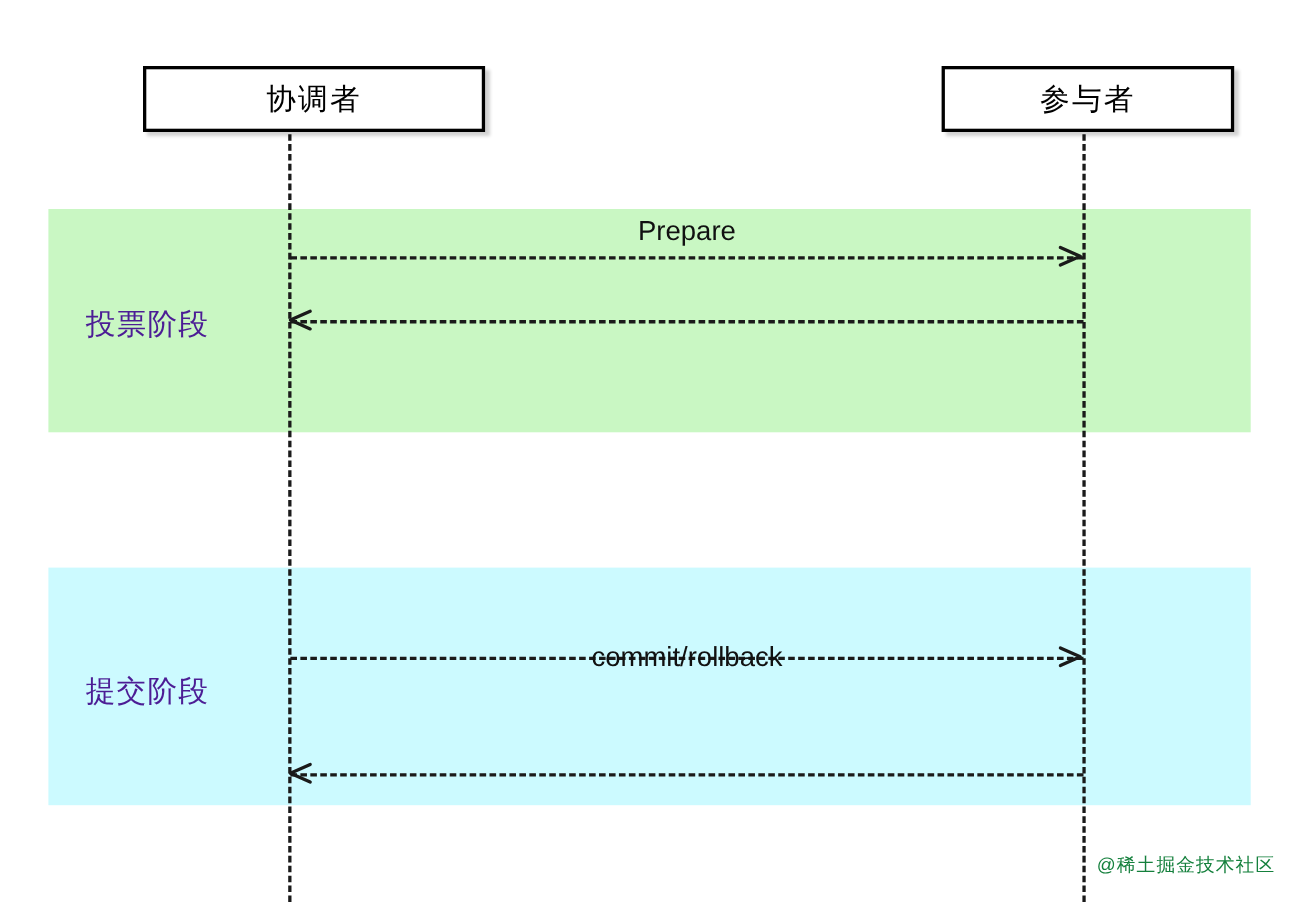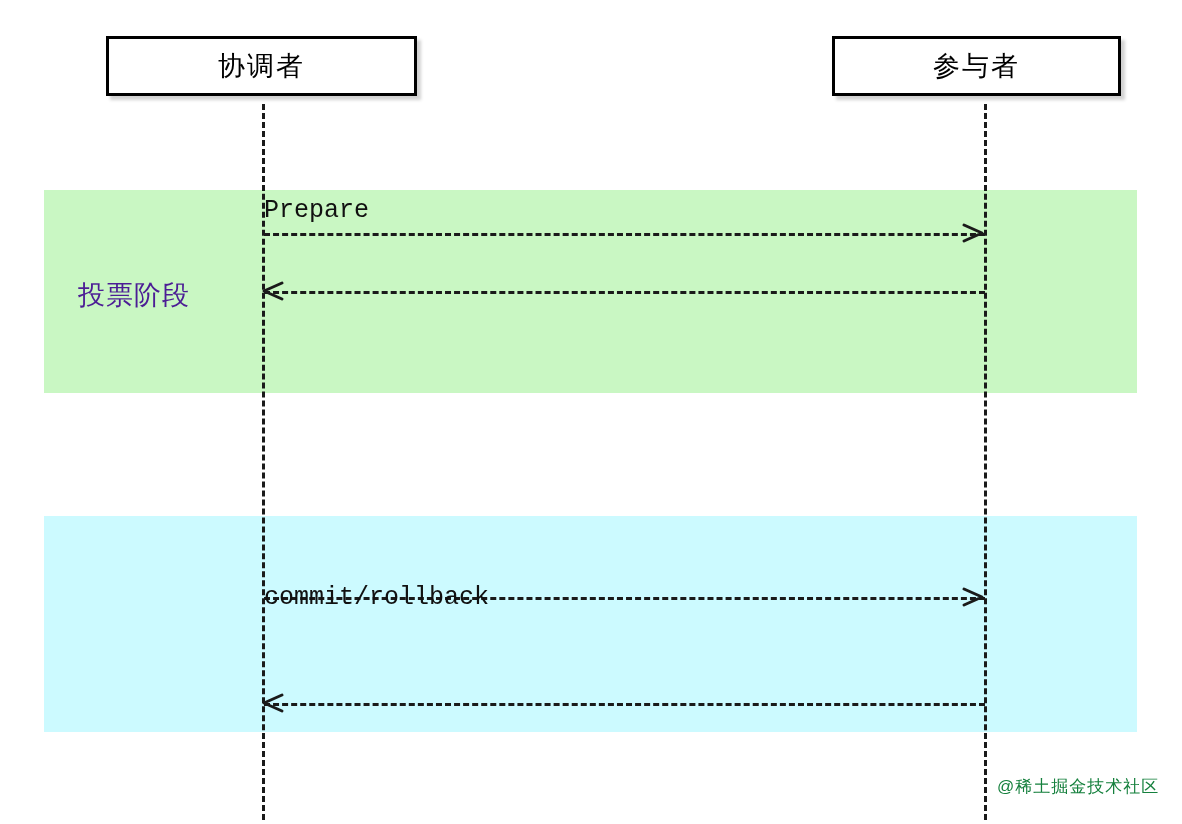--- a/index.html
+++ b/index.html
@@ -41,32 +41,33 @@
     color: #4c1d95;
     letter-spacing: 1px;
     white-space: nowrap;
   }
   #label-vote  { top: 277px; }
   #label-commit{ top: 610px; }
 
   
   .actor-box {
     position: absolute;
-    top: 36px;
+    top: 60px;
     height: 60px;
     background: #ffffff;
     border: 3px solid #000000;
     box-shadow: 4px 4px 3px rgba(0,0,0,0.18);
     box-sizing: border-box;
     display: flex;
     align-items: center;
     justify-content: center;
+    margin-left: 24px;
   }
   #actor-coordinator { left: 106px; width: 311px; }
-  #actor-participant { left: 832px; width: 289px; }
+  #actor-participant { left: 832px; width: 266px; }
   .actor-label {
     font-size: 27px;
     color: #000000;
     letter-spacing: 2px;
     white-space: nowrap;
   }
 
   
   .lifeline {
     position: absolute;
@@ -84,24 +85,23 @@
     left: 264px;
     width: 721px;
     height: 0;
     border-top: 3px dashed #1a1a1a;
   }
   .msg-label {
     position: absolute;
     font-size: 25px;
     color: #111111;
     white-space: nowrap;
-    text-align: left;
+    text-align: center;
     width: 721px;
     left: 264px;
-    font-family: Liberation Mono, monospace;
   }
   .arrowhead {
     position: absolute;
     width: 22px;
     height: 22px;
   }
   .arrowhead svg { display: block; }
 
   #msg-prepare-line   { top: 233px; }
   #msg-prepare-label  { top: 196px; }
@@ -132,20 +132,21 @@
 </style>
 </head>
 <body>
 
 <div id="canvas">
 
   <div class="phase-band" id="band-vote"></div>
   <div class="phase-band" id="band-commit"></div>
 
   <div class="phase-label" id="label-vote">投票阶段</div>
+  <div class="phase-label" id="label-commit">提交阶段</div>
 
   <div class="lifeline" id="lifeline-coordinator"></div>
   <div class="lifeline" id="lifeline-participant"></div>
 
   <div class="actor-box" id="actor-coordinator">
     <span class="actor-label">协调者</span>
   </div>
   <div class="actor-box" id="actor-participant">
     <span class="actor-label">参与者</span>
   </div>

